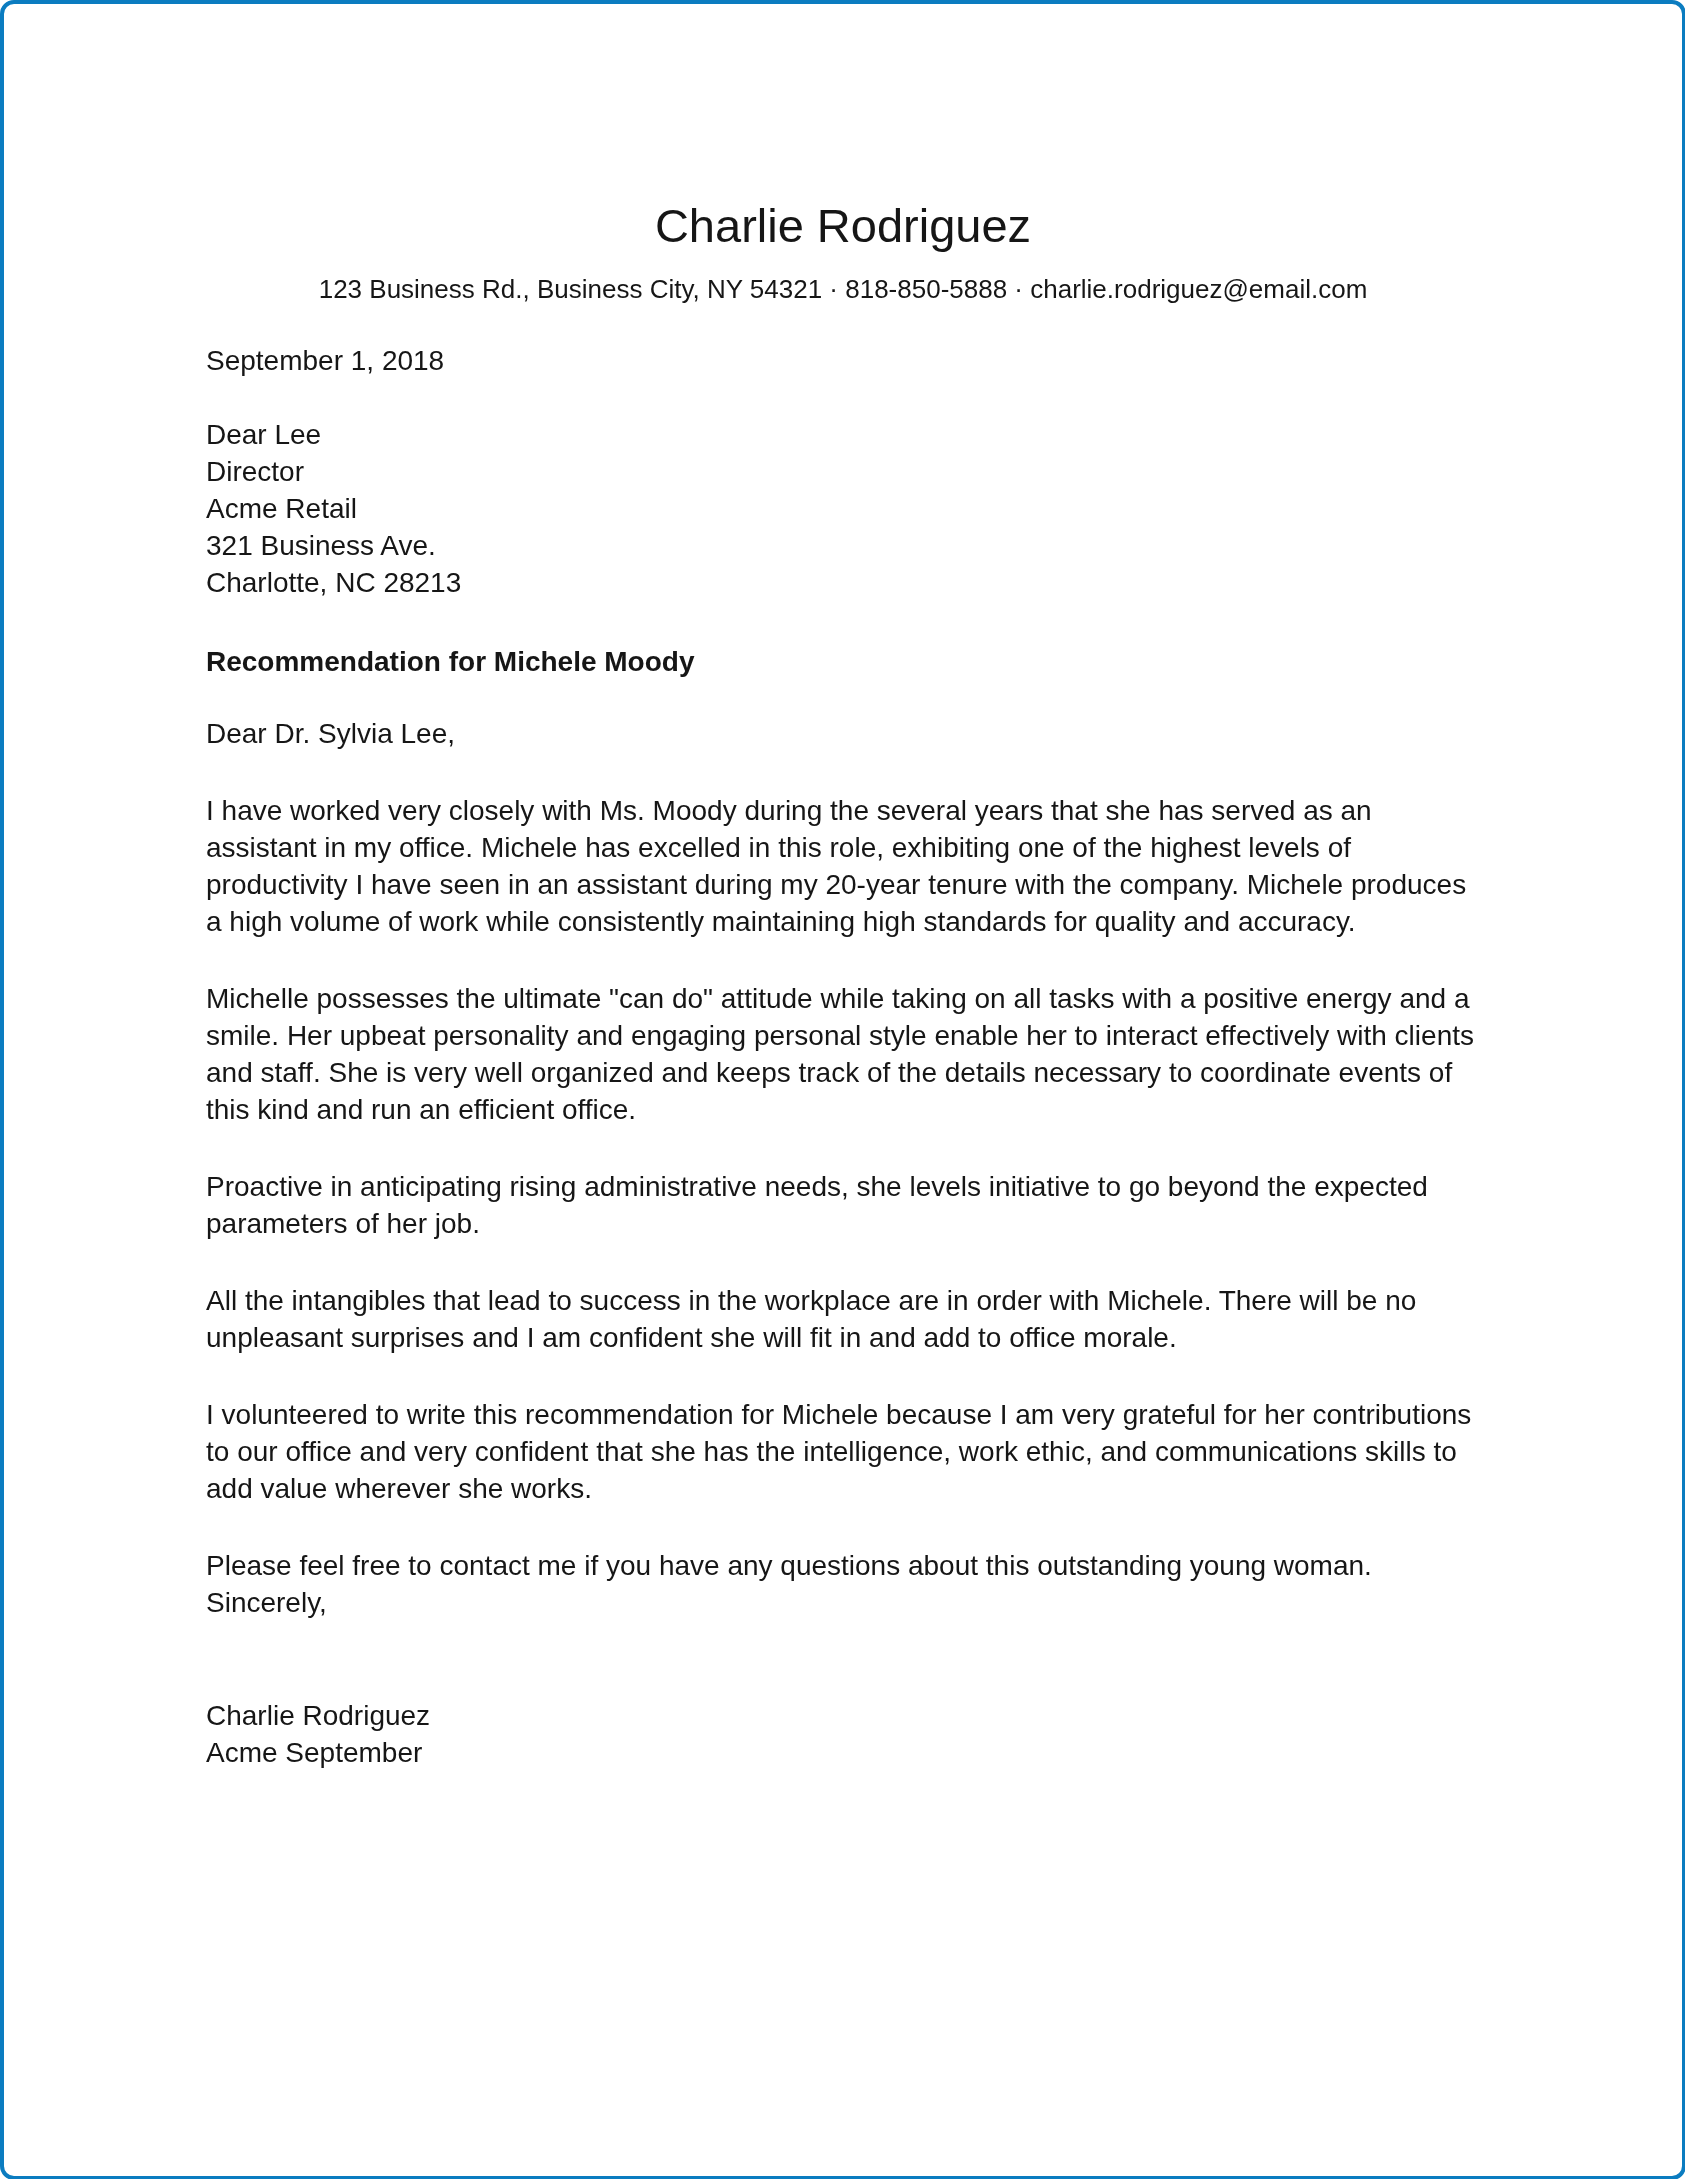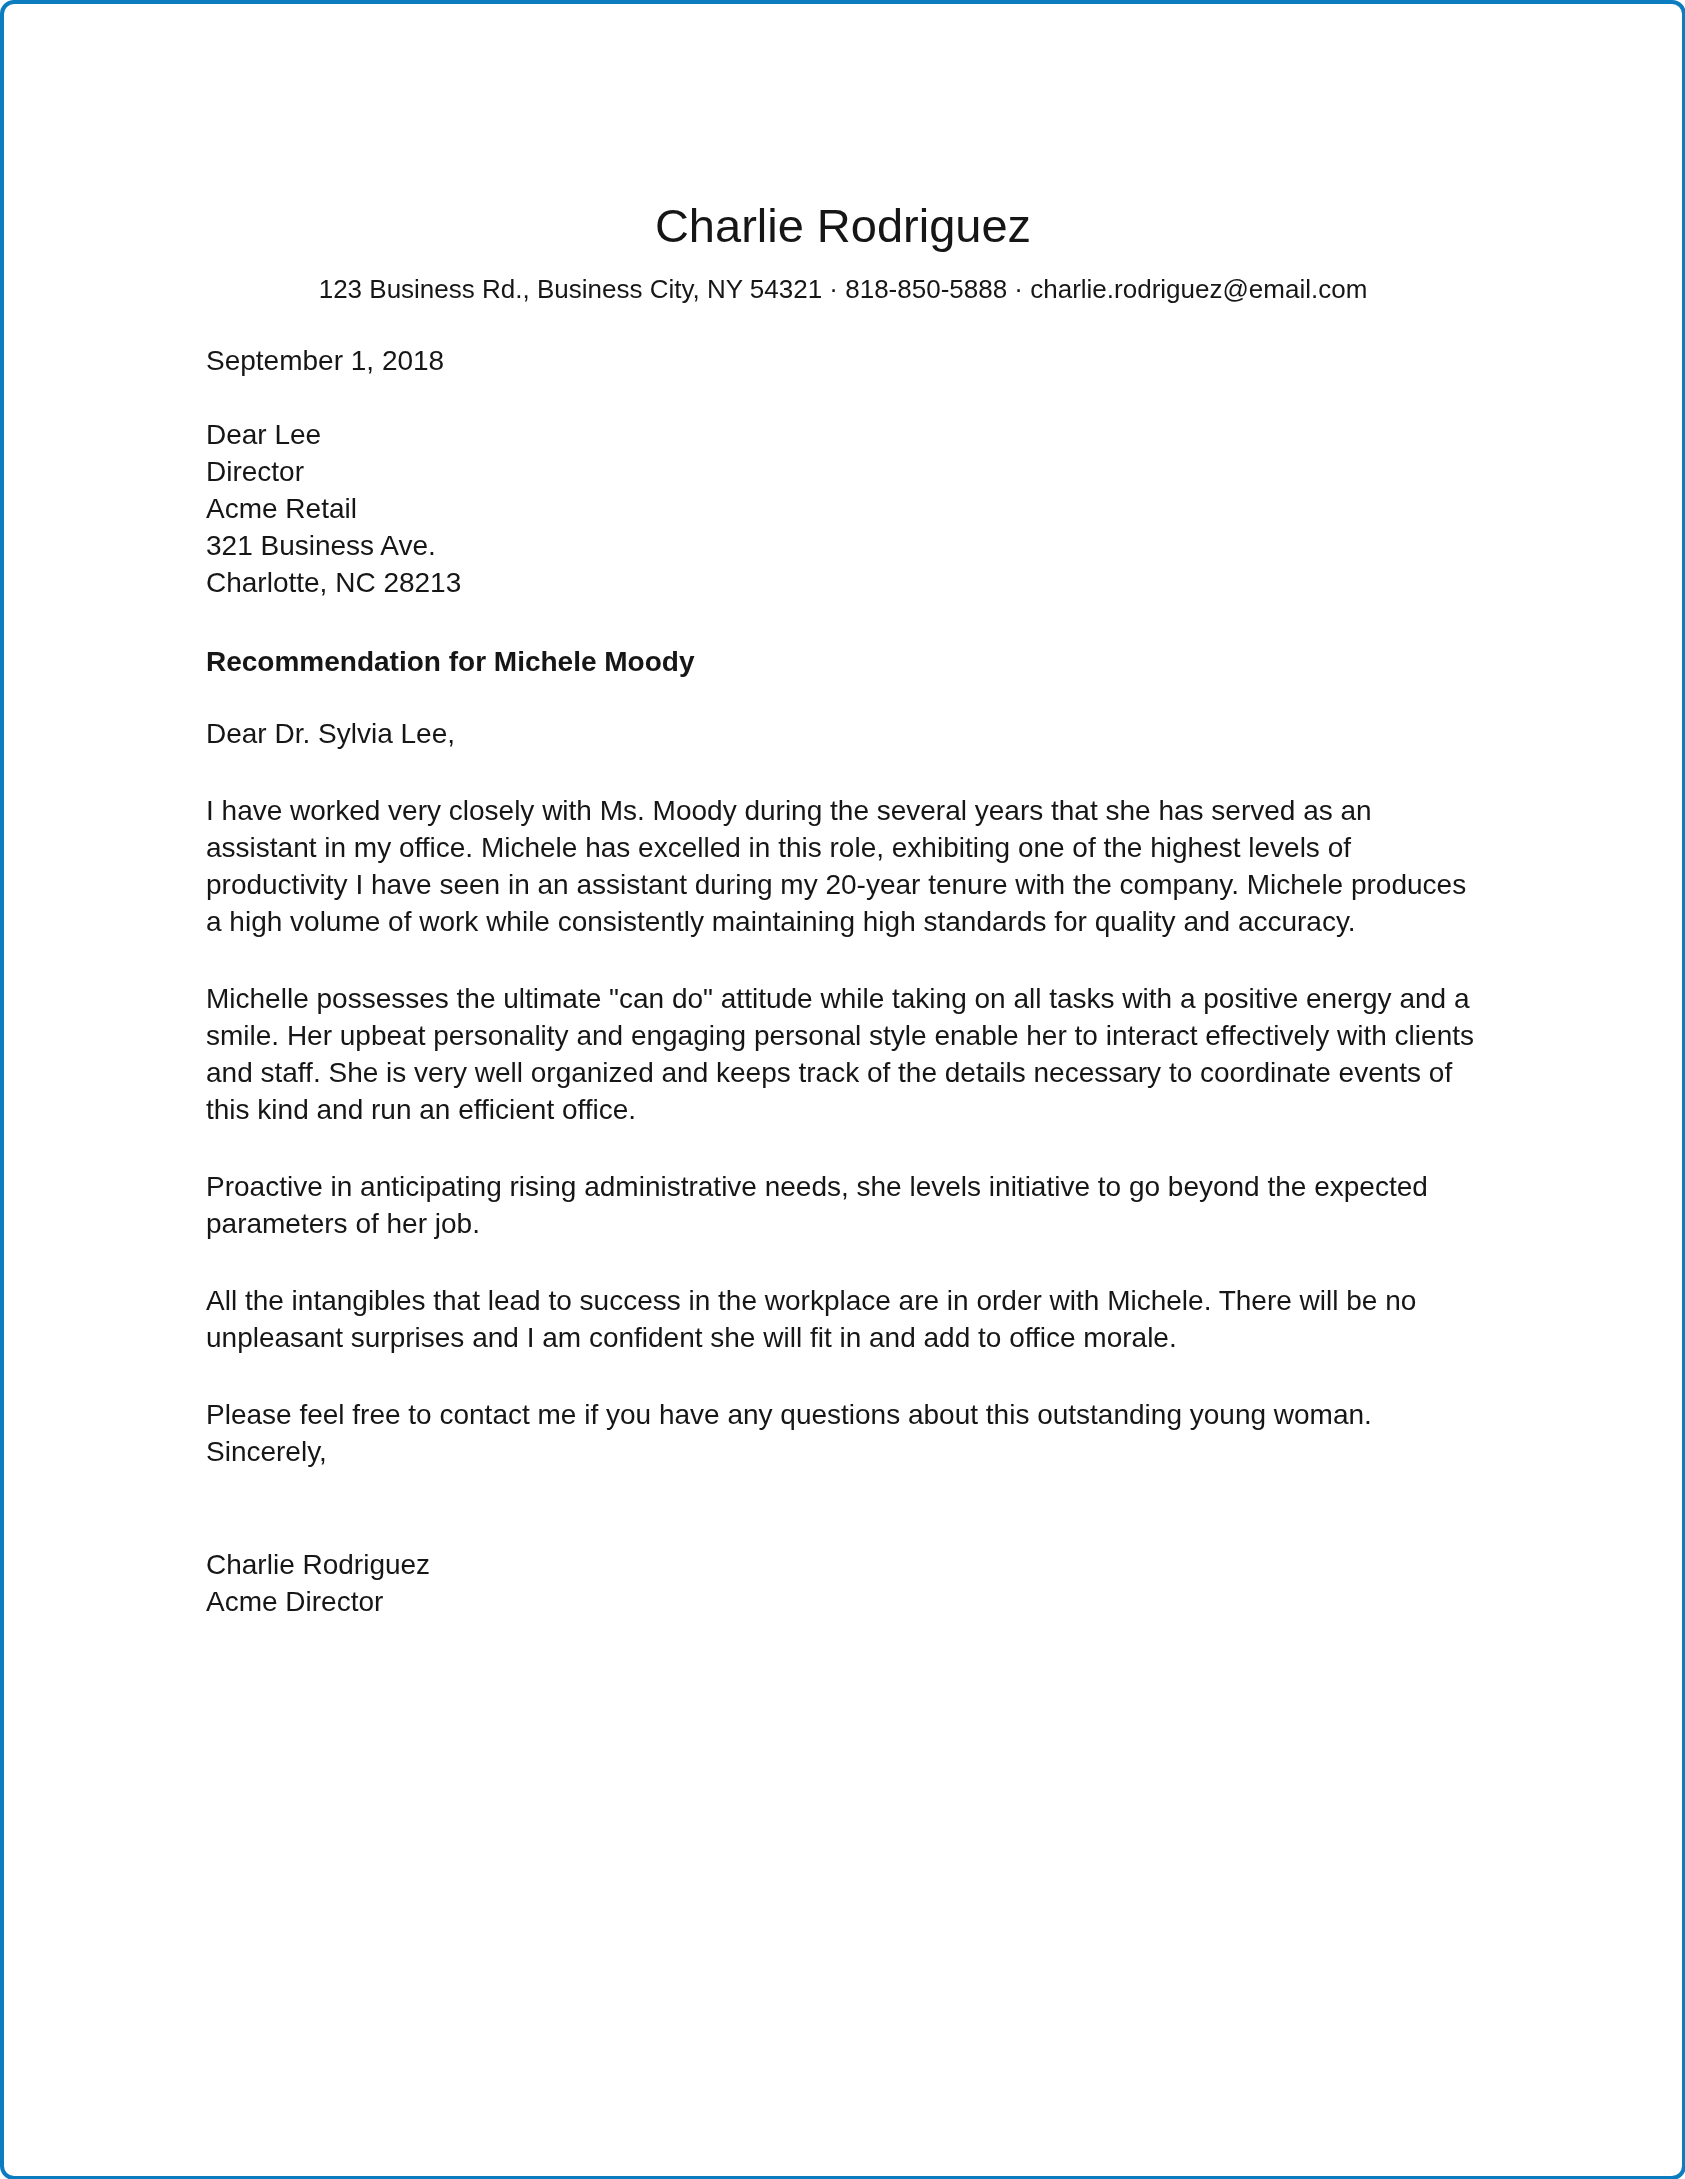--- a/index.html
+++ b/index.html
@@ -91,26 +91,27 @@
     <p class="salutation-line">Dear Dr. Sylvia Lee,</p>
 
     <p class="para">I have worked very closely with Ms. Moody during the several years that she has served as an assistant in my office. Michele has excelled in this role, exhibiting one of the highest levels of productivity I have seen in an assistant during my 20-year tenure with the company. Michele produces a high volume of work while consistently maintaining high standards for quality and accuracy.</p>
 
     <p class="para">Michelle possesses the ultimate "can do" attitude while taking on all tasks with a positive energy and a smile. Her upbeat personality and engaging personal style enable her to interact effectively with clients and staff. She is very well organized and keeps track of the details necessary to coordinate events of this kind and run an efficient office.</p>
 
     <p class="para">Proactive in anticipating rising administrative needs, she levels initiative to go beyond the expected parameters of her job.</p>
 
     <p class="para">All the intangibles that lead to success in the workplace are in order with Michele. There will be no unpleasant surprises and I am confident she will fit in and add to office morale.</p>
 
+    <p class="para">I volunteered to write this recommendation for Michele because I am very grateful for her contributions to our office and very confident that she has the intelligence, work ethic, and communications skills to add value wherever she works.</p>
 
     <div class="closing-block">
       <p class="block-line">Please feel free to contact me if you have any questions about this outstanding young woman.</p>
       <p class="block-line">Sincerely,</p>
     </div>
 
     <div class="signature-block">
       <p class="block-line">Charlie Rodriguez</p>
-      <p class="block-line">Acme Director</p>
+      <p class="block-line">Acme September</p>
     </div>
 
   </div>
 </div>
 
 
 </body></html>

